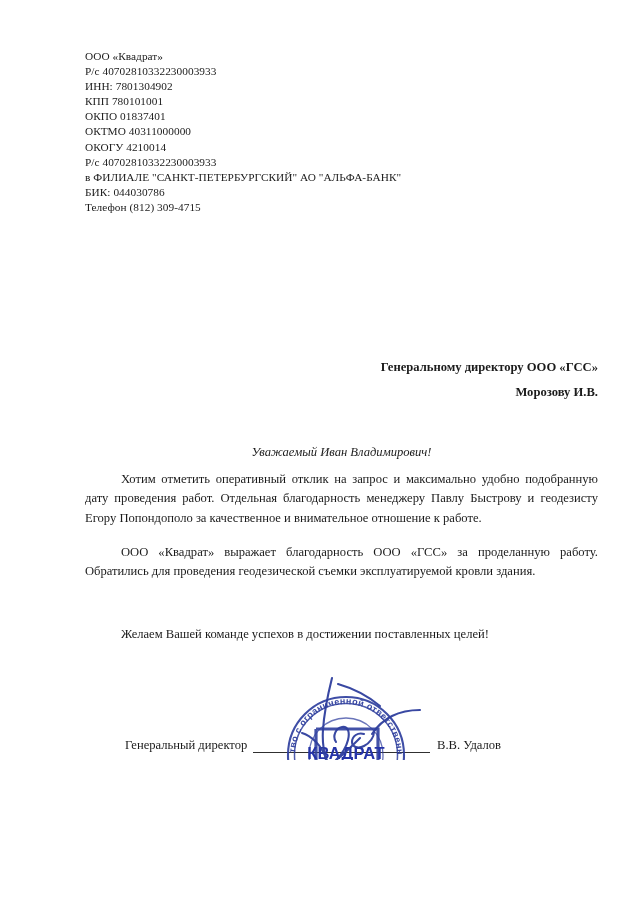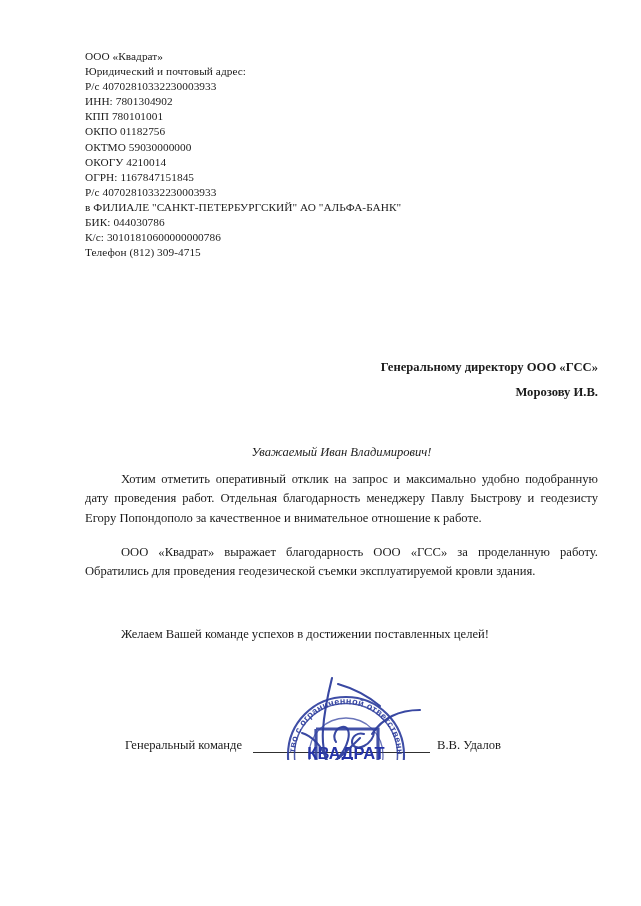--- a/index.html
+++ b/index.html
@@ -127,50 +127,47 @@
     overflow: visible;
   }
 </style>
 </head>
 <body>
 
 <div class="page">
 
   <div class="requisites">
     <div class="req-line">ООО «Квадрат»</div>
-    <div class="req-line">Юридический и почтовый адрес:</div>
     <div class="req-line">Р/с 40702810332230003933</div>
     <div class="req-line">ИНН: 7801304902</div>
     <div class="req-line">КПП 780101001</div>
-    <div class="req-line">ОКПО 01182756</div>
-    <div class="req-line">ОКТМО 59030000000</div>
+    <div class="req-line">ОКПО 01837401</div>
+    <div class="req-line">ОКТМО 40311000000</div>
     <div class="req-line">ОКОГУ 4210014</div>
-    <div class="req-line">ОГРН: 1167847151845</div>
     <div class="req-line">Р/с 40702810332230003933</div>
     <div class="req-line">в ФИЛИАЛЕ "САНКТ-ПЕТЕРБУРГСКИЙ" АО "АЛЬФА-БАНК"</div>
     <div class="req-line">БИК: 044030786</div>
-    <div class="req-line">К/с: 30101810600000000786</div>
     <div class="req-line">Телефон (812) 309-4715</div>
   </div>
 
   <div class="addressee">
     <div class="addr-line">Генеральному директору ООО «ГСС»</div>
     <div class="addr-line">Морозову И.В.</div>
   </div>
 
   <div class="salutation">Уважаемый Иван Владимирович!</div>
 
   <div class="body-block">
     <p>Хотим отметить оперативный отклик на запрос и максимально удобно подобранную дату проведения работ. Отдельная благодарность менеджеру Павлу Быстрову и геодезисту Егору Попондополо за качественное и внимательное отношение к работе.</p>
     <p>ООО «Квадрат» выражает благодарность ООО «ГСС» за проделанную работу. Обратились для проведения геодезической съемки эксплуатируемой кровли здания.</p>
     <p>Желаем Вашей команде успехов в достижении поставленных целей!</p>
   </div>
 
   <div class="sign-row">
-    <div class="sign-title">Генеральный команде</div>
+    <div class="sign-title">Генеральный директор</div>
     <div class="sign-rule"></div>
     <div class="sign-name">В.В. Удалов</div>
   </div>
 
   <div class="stamp-wrap">
     <svg viewBox="0 0 160 148" xmlns="http://www.w3.org/2000/svg" aria-hidden="true">
       <defs>
         <path id="arcTop" d="M 20,83 A 58,58 0 0 1 136,83"></path>
         <path id="arcTopInner" d="M 27,83 A 51,51 0 0 1 129,83"></path>
         <path id="arcBottom" d="M 27,83 A 51,51 0 0 0 129,83"></path>

